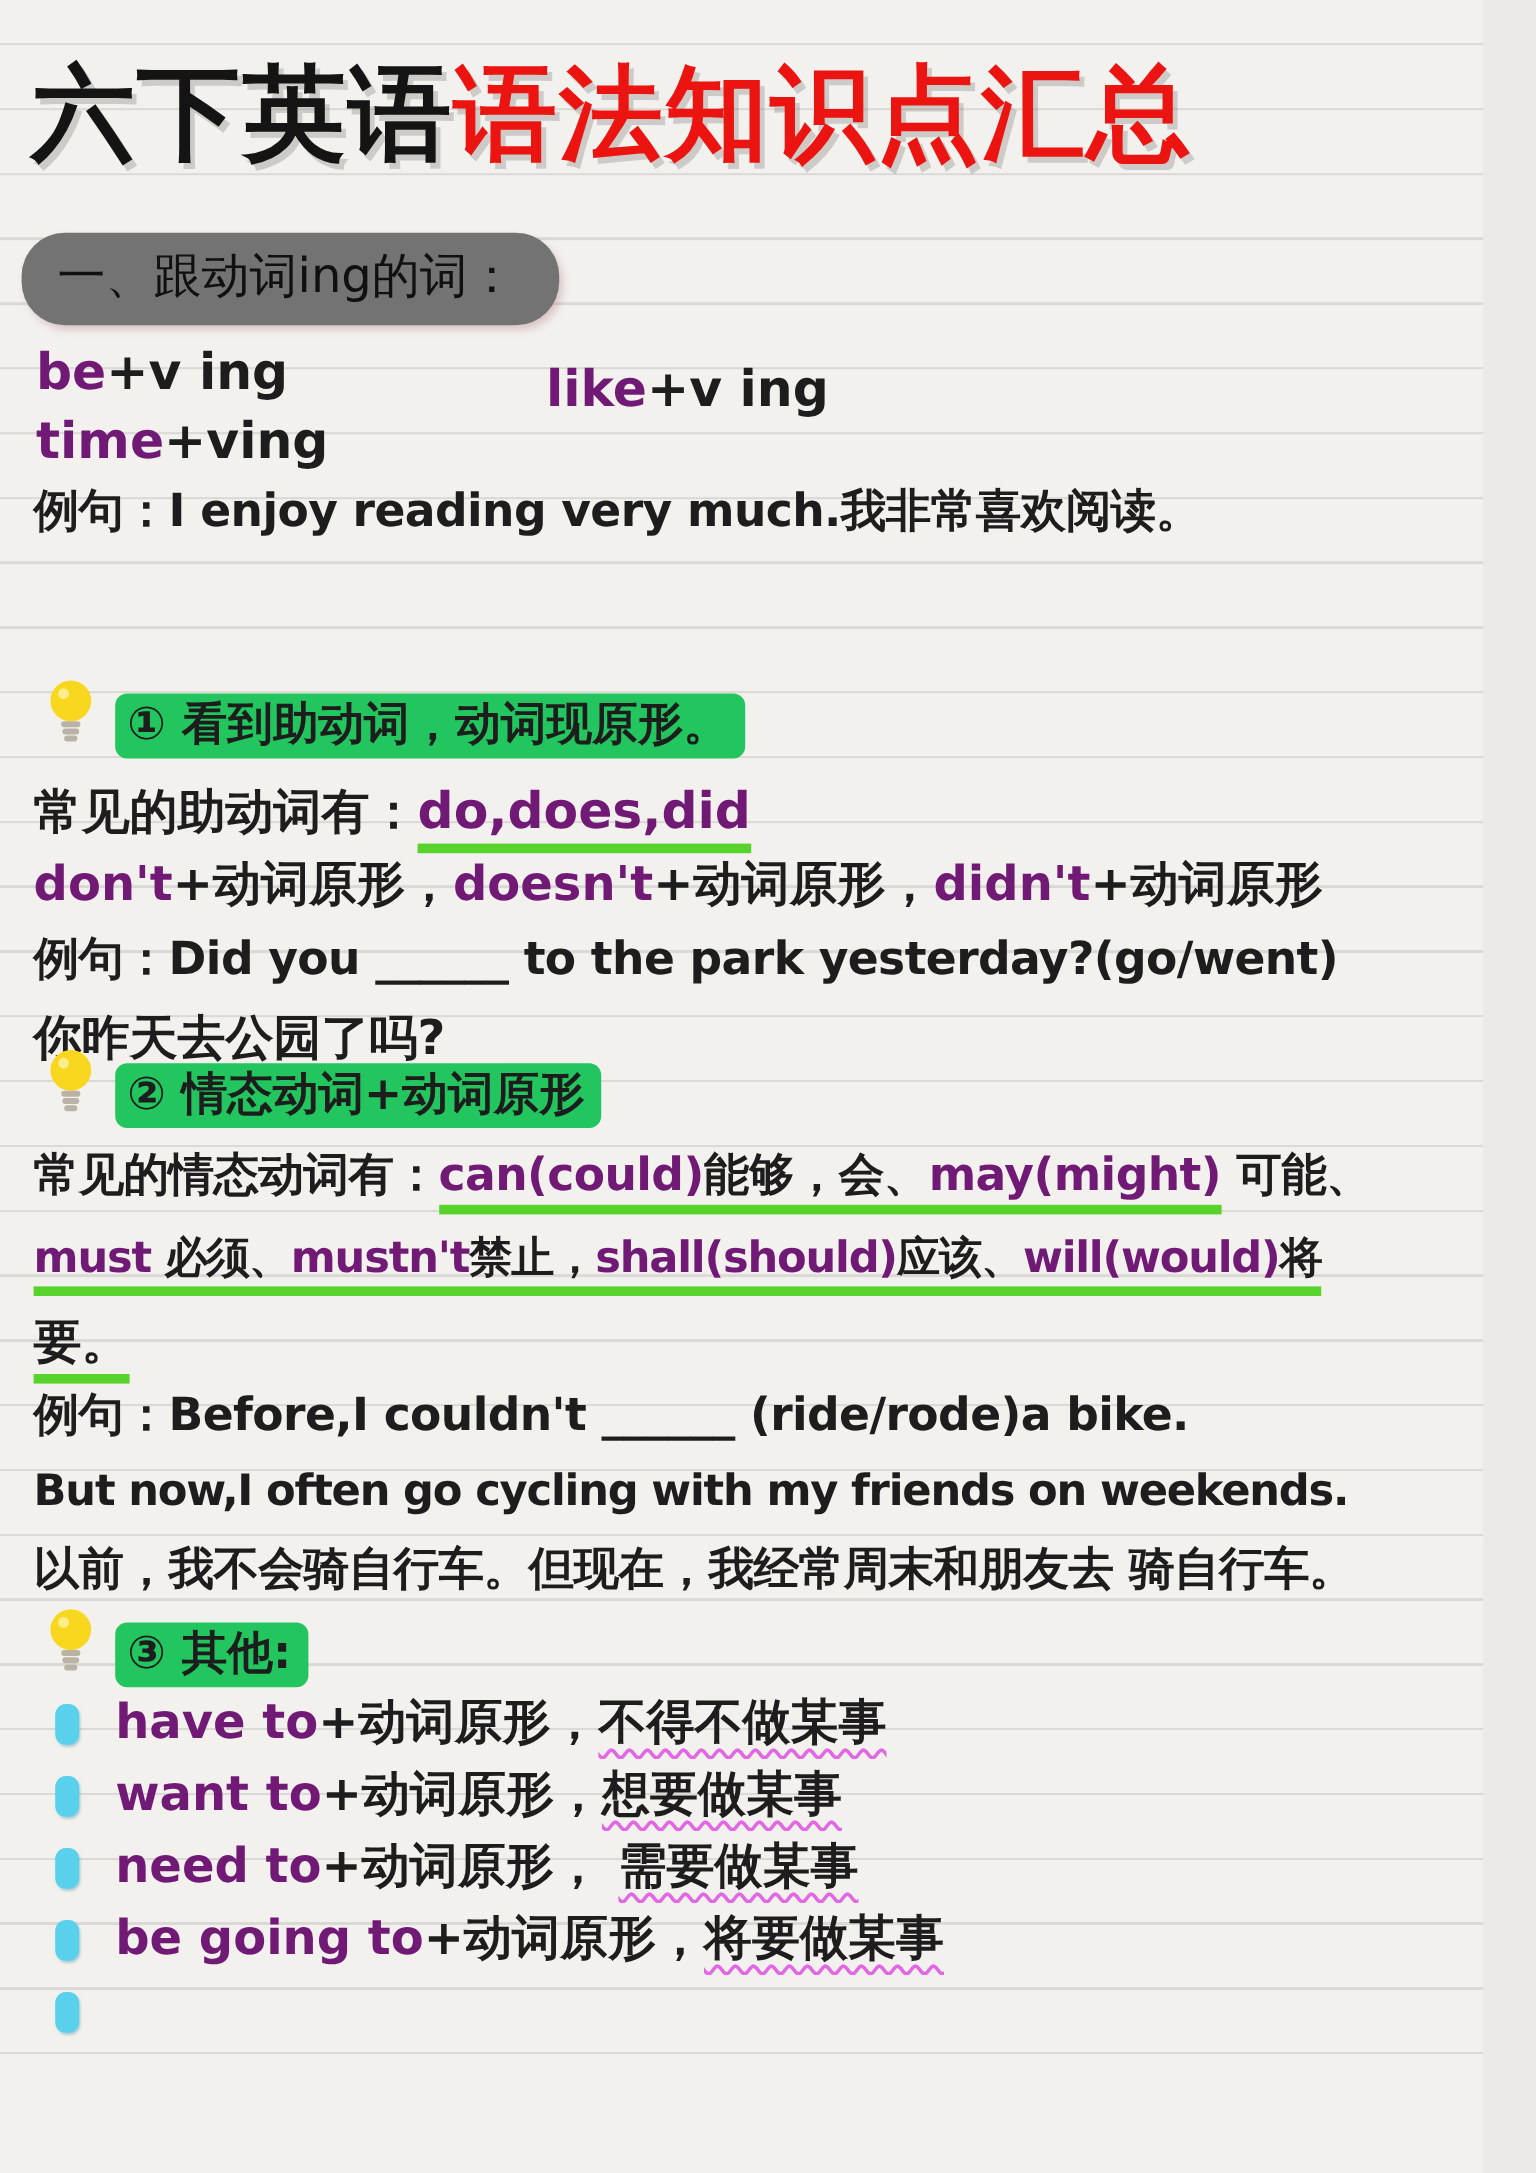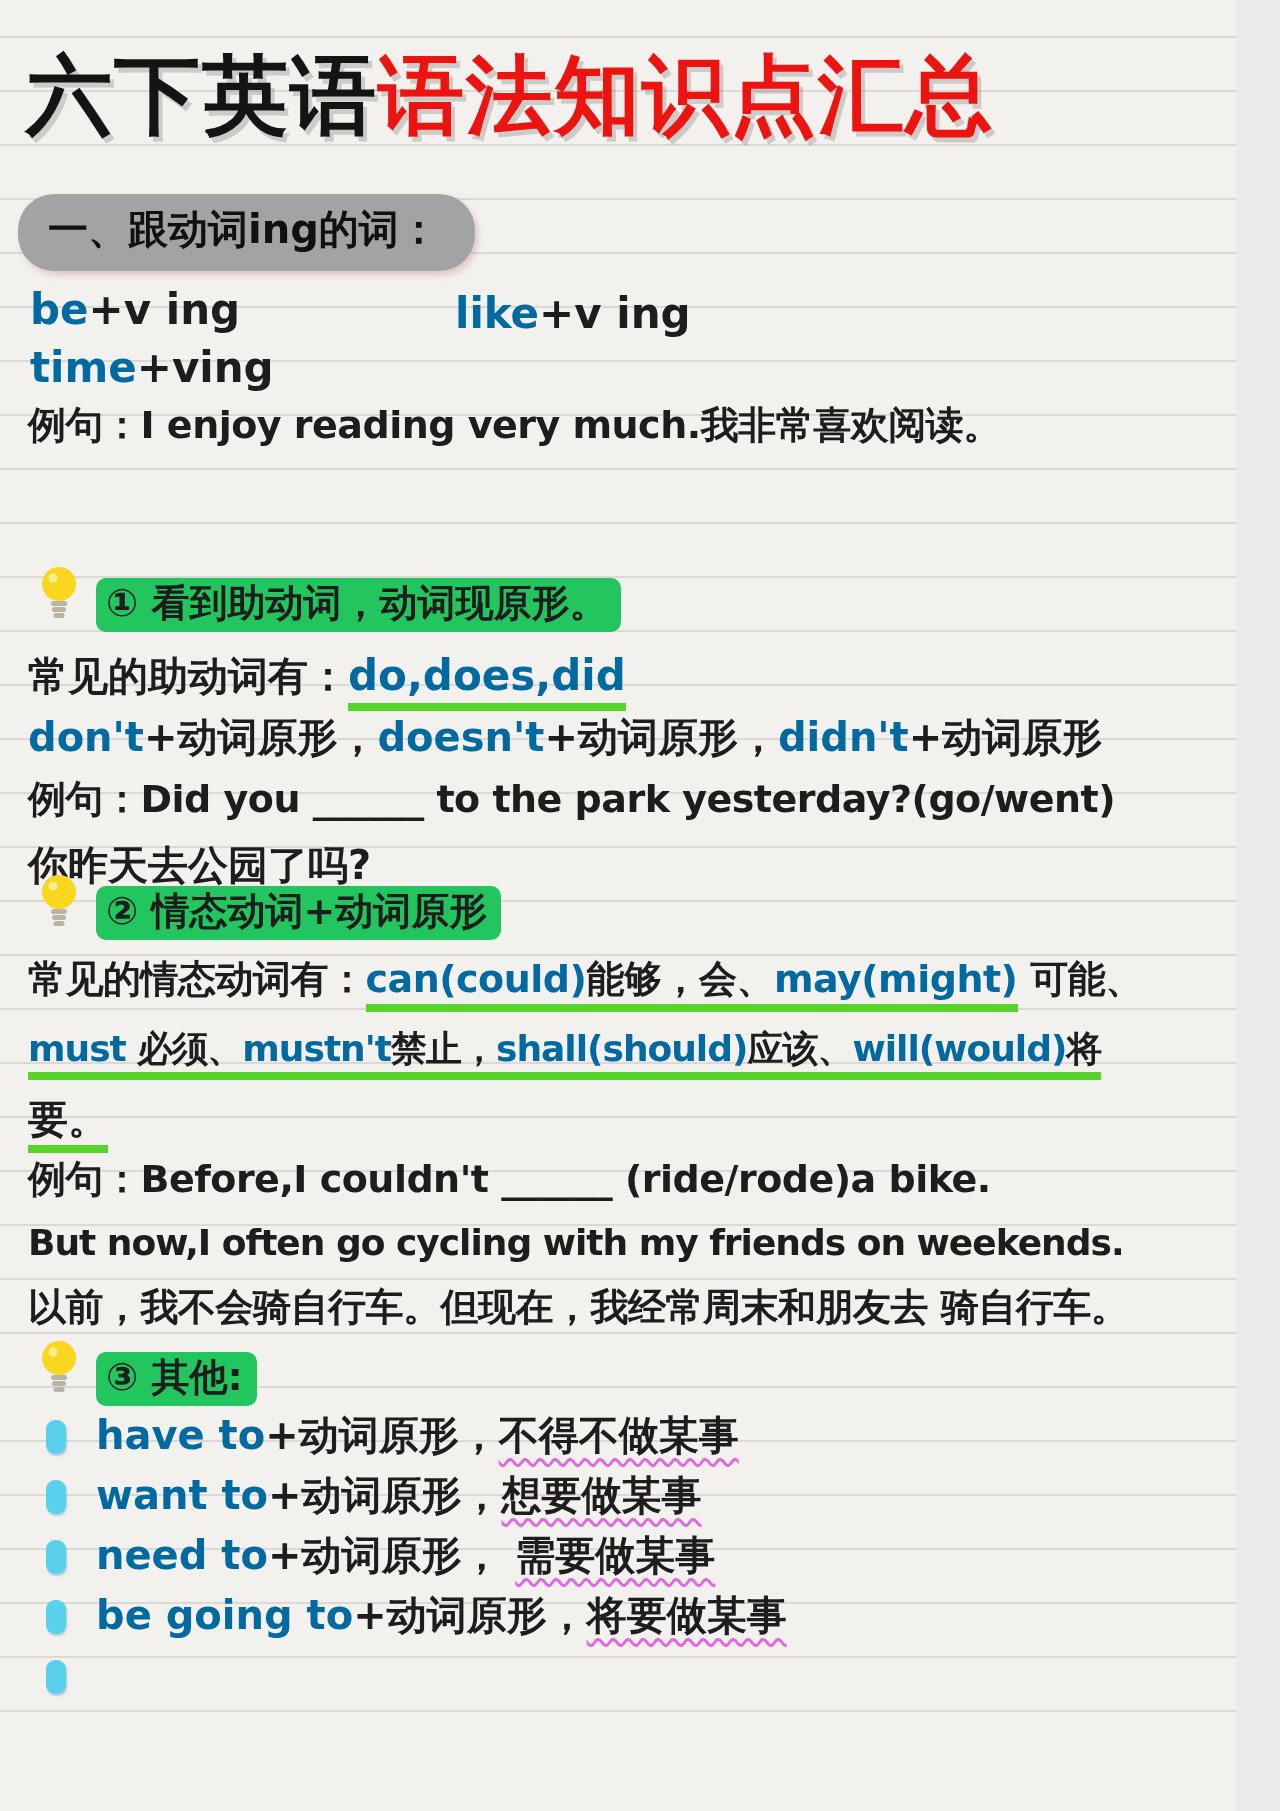--- a/index.html
+++ b/index.html
@@ -7,28 +7,28 @@
   .page{position:relative;width:1236px;height:1811px;background:#f2f1ee;
         font-family:"DejaVu Sans",sans-serif;overflow:hidden;}
   .ruled{position:absolute;left:0;top:0;width:1280px;height:1724px;
          background:repeating-linear-gradient(to bottom,#bdbbb7 0 2px,transparent 2px 54px);
          background-position:0 36px;opacity:.45;}
   .line{position:absolute;white-space:nowrap;font-weight:700;color:#1d1d1d;line-height:1.15;}
   .en{font-size:42px;}
   .ex{font-size:38px;letter-spacing:-.5px;}
   .ex-sm{font-size:36px;letter-spacing:-1px;}
   .cn{font-size:40px;}
-  .red{color:#0369a1;}
+  .red{color:#701a75;}
   .title{position:absolute;left:26px;top:44px;margin:0;font-size:86px;font-weight:800;
          letter-spacing:2px;line-height:1.2;white-space:nowrap;
          text-shadow:4px 5px 0 rgba(110,105,100,.28);}
   .t-black{color:#141414;}
   .t-red{color:#ec1410;}
-  .pill{position:absolute;left:18px;background:#a3a3a3;border-radius:36px;
-        padding:8px 36px 14px 30px;font-size:40px;font-weight:700;color:#101010;
+  .pill{position:absolute;left:18px;background:#737373;border-radius:36px;
+        padding:8px 36px 14px 30px;font-size:40px;font-weight:400;color:#101010;
         white-space:nowrap;box-shadow:3px 4px 6px rgba(180,120,125,.35);}
   .hl-blue{background:#22c55e;border-radius:10px;padding:3px 14px 7px 10px;}
   .point-title{font-size:38px;}
   .green-u{border-bottom:8px solid #57d32c;padding-bottom:3px;}
   .verbs{font-size:42px;}
   .wavy{text-decoration:underline wavy #e168e3 3px;text-underline-offset:9px;}
   .bulb{position:absolute;}
   .bullet-marker{position:absolute;width:20px;height:34px;background:#5ad1ec;border-radius:9px;
                  box-shadow:1px 2px 2px rgba(60,140,160,.35);}
   .star{position:absolute;left:1234px;top:0px;transform:rotate(10deg);}
@@ -44,21 +44,21 @@
     <circle cx="21" cy="21" r="1.8" fill="#5a3b00"></circle>
     <circle cx="31" cy="21" r="1.8" fill="#5a3b00"></circle>
     <path d="M22 26 q4 3.5 8 0" stroke="#5a3b00" stroke-width="1.6" fill="none" stroke-linecap="round"></path>
   </svg>
 
   <h1 class="title"><span class="t-black">六下英语</span><span class="t-red">语法知识点汇总</span></h1>
 
   <div class="pill" style="top:194px;">一、跟动词ing的词：</div>
 
   <div class="line en" style="top:286px;left:30px;"><span class="red">be</span><span>+v ing</span></div>
-  <div class="line en" style="top:290px;left:455px;text-align:center;"><span class="red">like</span><span>+v ing</span></div>
+  <div class="line en" style="top:300px;left:455px;text-align:center;"><span class="red">like</span><span>+v ing</span></div>
 
   <div class="line en" style="top:344px;left:30px;"><span class="red">time</span><span>+ving</span></div>
 
   <div class="line ex" style="top:404px;left:28px;">例句：I enjoy reading very much.我非常喜欢阅读。</div>
 
 
   <svg class="bulb" style="left:36px;top:564px;" width="46" height="58" viewBox="0 0 46 58">
     <circle cx="23" cy="20" r="17" fill="#f9d71e"></circle>
     <circle cx="17" cy="14" r="4.5" fill="#fcee8d"></circle>
     <rect x="15" y="37" width="16" height="5" rx="2.5" fill="#b9b2a5"></rect>

